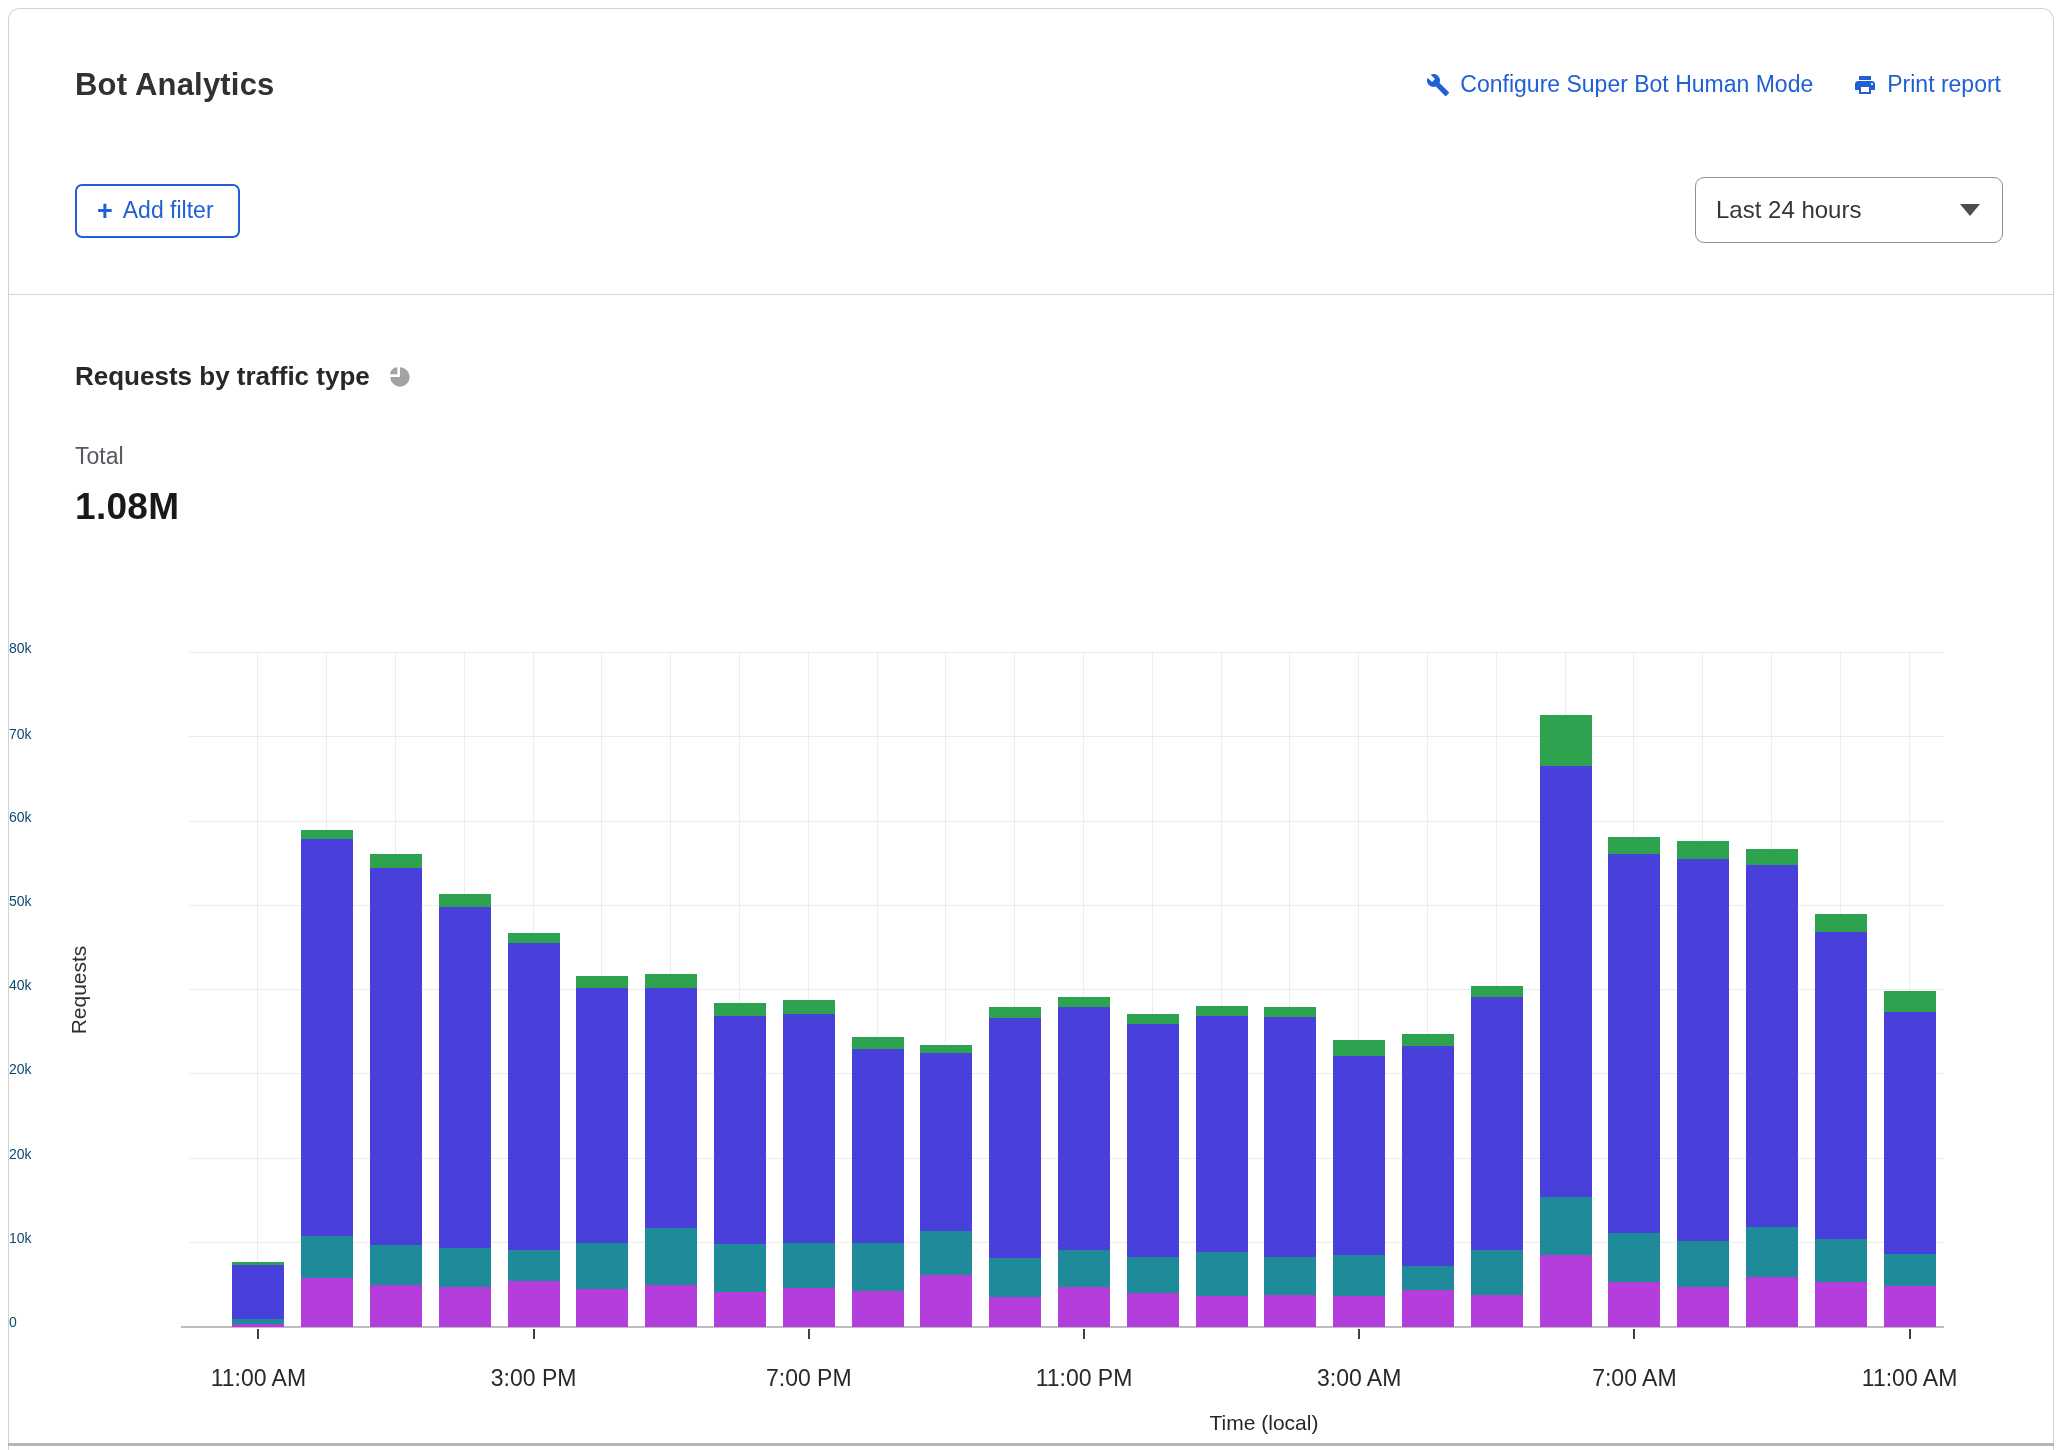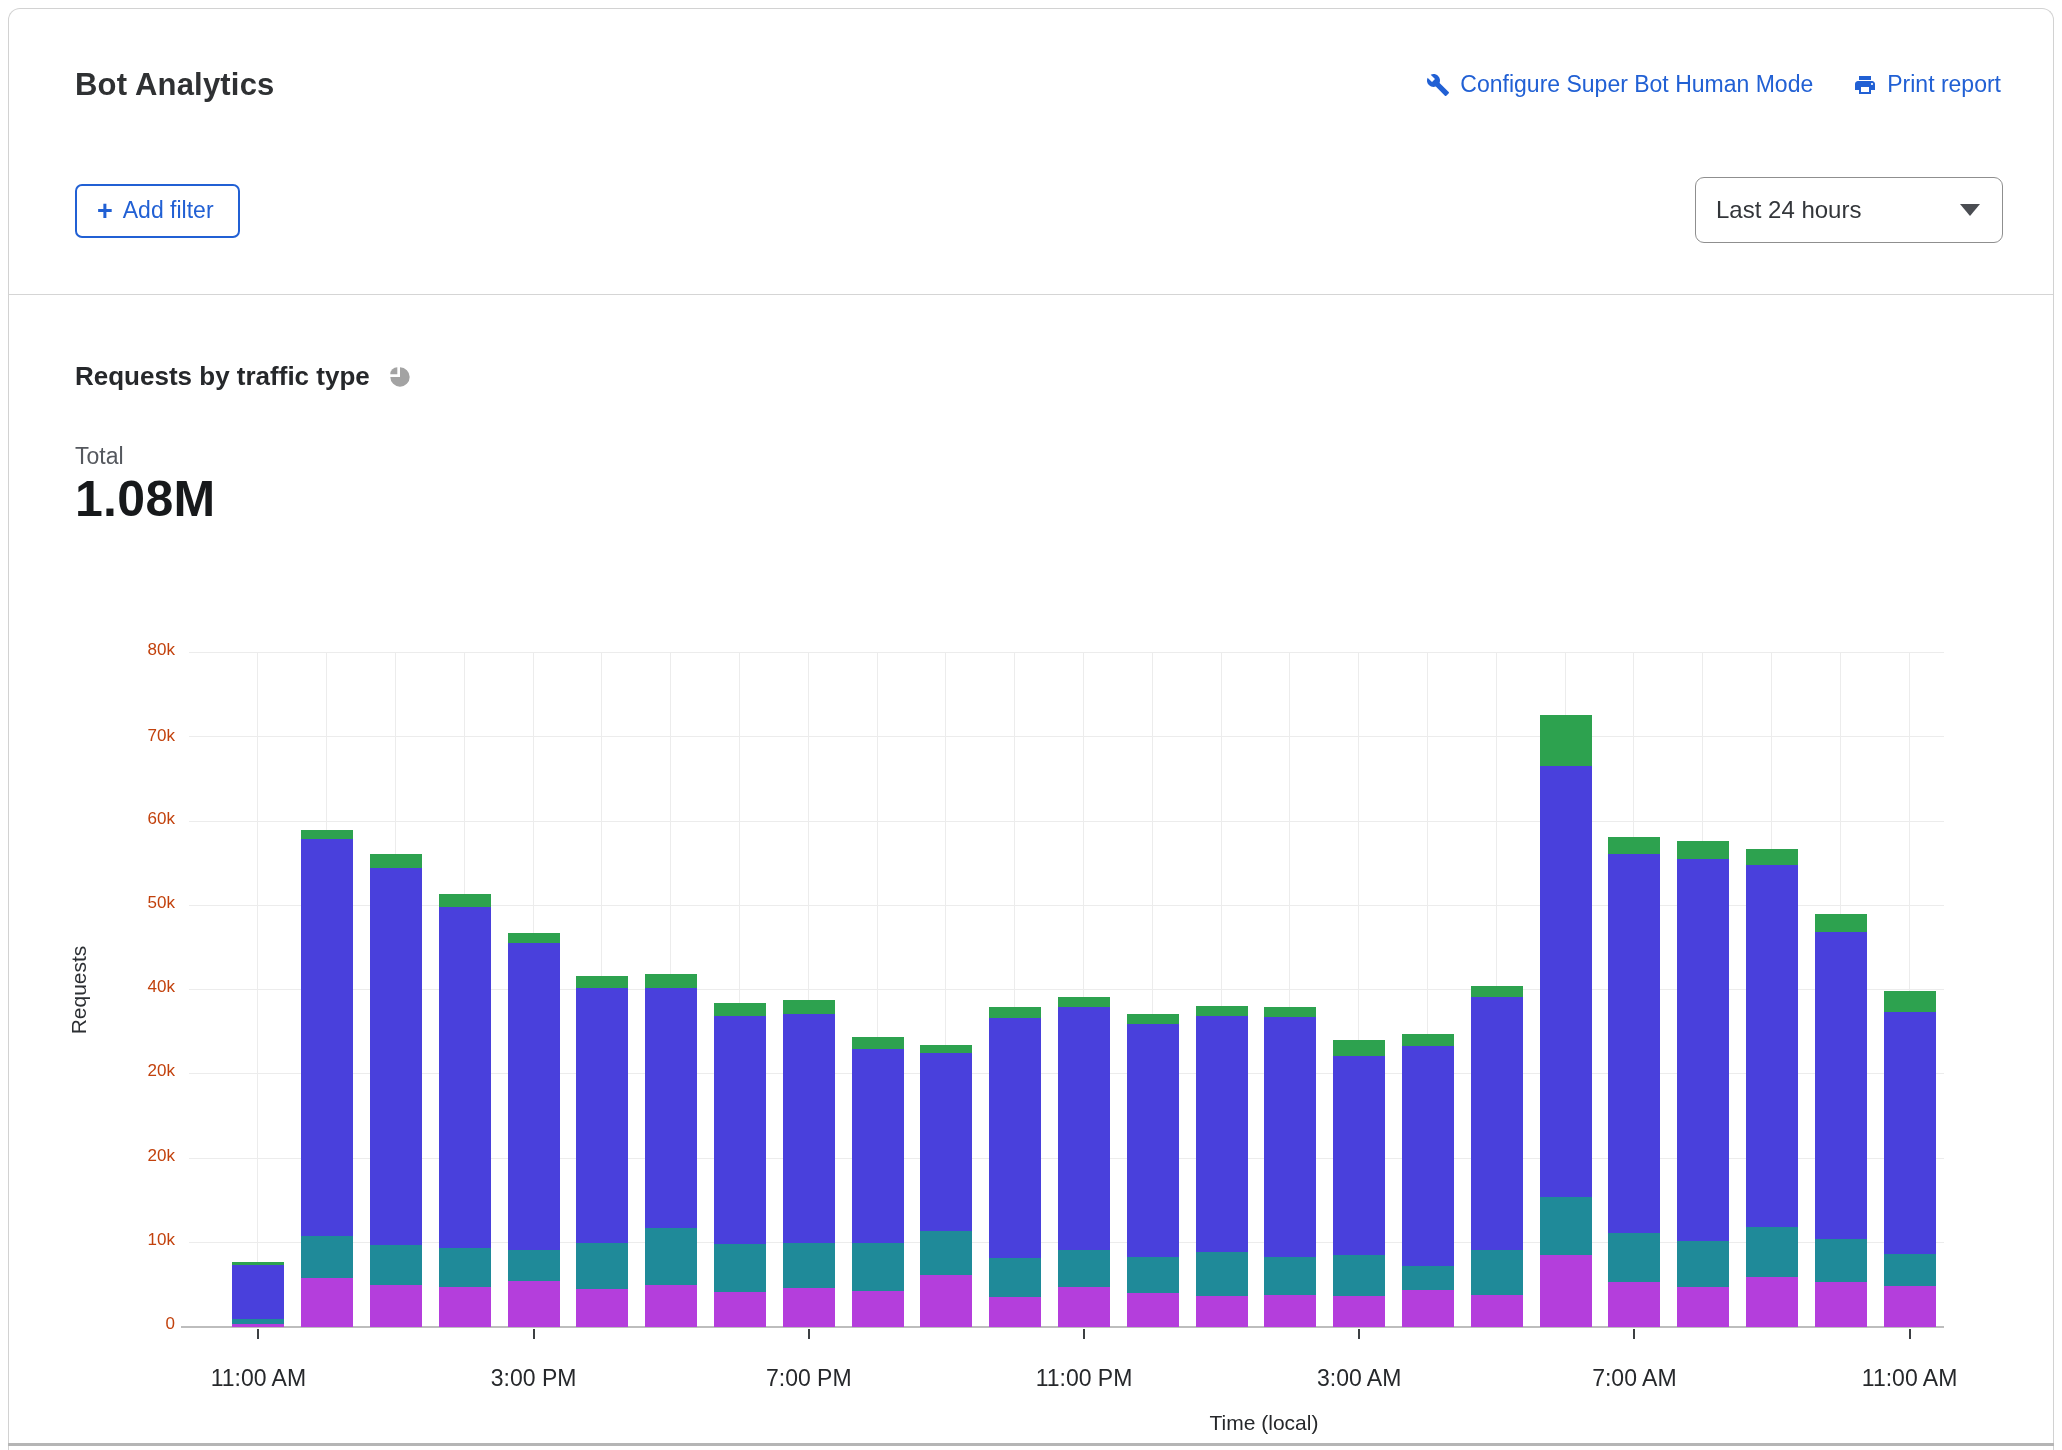--- a/index.html
+++ b/index.html
@@ -21,28 +21,28 @@
   .caret { width:0; height:0; border-left:10px solid transparent; border-right:10px solid transparent; border-top:12px solid #4a4d52; }
   .divider1 { position:absolute; left:0; top:285px; width:100%; border-top:1px solid #d5d5d5; }
   .section-heading { position:absolute; left:66px; top:352px; display:flex; align-items:center; gap:16px; }
   .section-heading h2 { font-size:26px; font-weight:bold; color:#26282b; }
   .stats { position:absolute; left:66px; top:420px; right:40px; display:flex; }
   .stat { padding:14px 0 30px 42px; border-left:1px solid #d7d7d7; }
   .stat:first-child { padding-left:0; border-left:none; }
   .stat-0 { width:374px; } .stat-1 { width:400px; } .stat-2 { width:400px; } .stat-3 { width:395px; } .stat-4 { width:330px; }
   .stat-label { display:flex; align-items:center; gap:13px; font-size:23px; color:#55585e; }
   .dot { width:14px; height:14px; border-radius:50%; flex:none; }
-  .stat-value { margin-top:0; font-size:50px; font-weight:bold; color:#17191b; letter-spacing:.3px; }
+  .stat-value { margin-top:16px; font-size:37px; font-weight:bold; color:#17191b; letter-spacing:.3px; }
   
   .chart { position:absolute; left:0; top:644px; width:100%; height:790px; }
   .y-axis-title { position:absolute; left:58px; top:337px; transform:rotate(-90deg) translateX(0); transform-origin:left top;
                   font-size:21px; color:#2c2f33; }
   .y-axis-title span { display:inline-block; transform:translate(-50%,0); }
   .plot { position:absolute; left:180px; top:0; width:1755px; height:674px; }
-  .ytick { position:absolute; left:-180px; width:166px; text-align:right; font-size:17px; color:#c2410c; }
+  .ytick { position:absolute; left:-180px; width:166px; font-size:14px; color:#0c4a6e; }
   .hgrid { position:absolute; left:0; right:0; height:1px; background:#ececec; }
   .baseline { position:absolute; left:-8px; right:0; bottom:-1px; height:2px; background:#bdbdbd; }
   .bars { position:absolute; left:35px; right:0; top:0; bottom:0; display:flex; }
   .slot { flex:1; position:relative; display:flex; justify-content:center; align-items:flex-end; }
   .vgrid { position:absolute; left:calc(50% - 1px); top:0; bottom:0; width:1px; background:#ececec; }
   .bar { position:relative; width:52px; display:flex; flex-direction:column-reverse; z-index:1; }
   .seg { width:100%; }
   .xtick-mark { position:absolute; top:676px; width:2px; height:10px; background:#3c3f43; }
   .xtick-label { position:absolute; top:712px; width:180px; margin-left:-90px; text-align:center; font-size:23px; color:#26282b; }
   .x-axis-title { position:absolute; left:215px; top:758px; width:1720px; text-align:center; font-size:21px; color:#26282b; }

